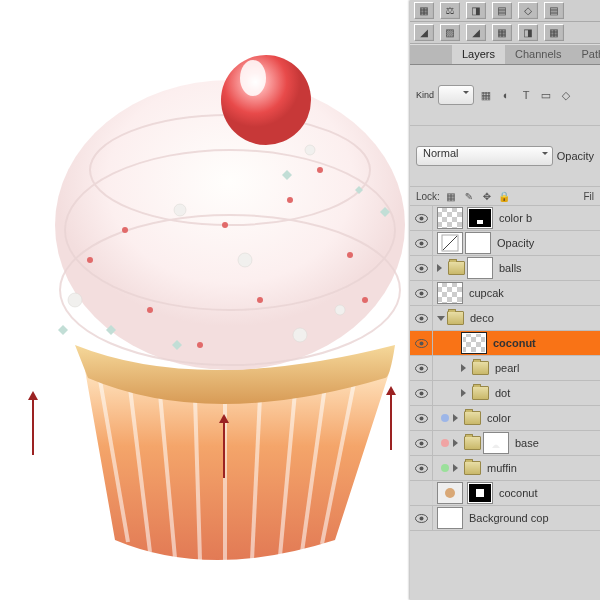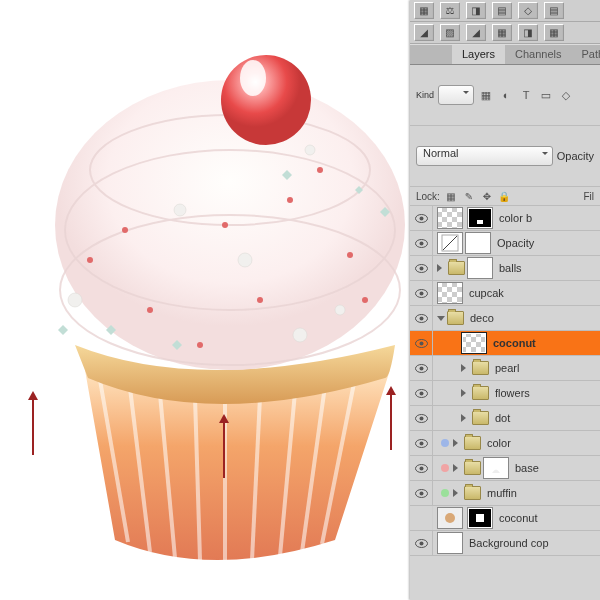--- a/index.html
+++ b/index.html
@@ -273,33 +273,20 @@
         <div class="eye">
           <svg viewBox="0 0 13 9">
             <ellipse cx="6.5" cy="4.5" rx="6" ry="4" fill="none" stroke="#555"></ellipse>
             <circle cx="6.5" cy="4.5" r="2" fill="#555"></circle>
           </svg>
         </div>
         <div class="indent" style="padding-left:28px">
           <div class="tri"></div>
           <div class="folder"></div>
         </div>
-        <div class="lname">flowers</div>
-      </div>
-    <div class="layer">
-        <div class="eye">
-          <svg viewBox="0 0 13 9">
-            <ellipse cx="6.5" cy="4.5" rx="6" ry="4" fill="none" stroke="#555"></ellipse>
-            <circle cx="6.5" cy="4.5" r="2" fill="#555"></circle>
-          </svg>
-        </div>
-        <div class="indent" style="padding-left:28px">
-          <div class="tri"></div>
-          <div class="folder"></div>
-        </div>
         <div class="lname">dot</div>
       </div>
 
     <div class="layer">
         <div class="eye">
           <svg viewBox="0 0 13 9">
             <ellipse cx="6.5" cy="4.5" rx="6" ry="4" fill="none" stroke="#555"></ellipse>
             <circle cx="6.5" cy="4.5" r="2" fill="#555"></circle>
           </svg>
         </div>

